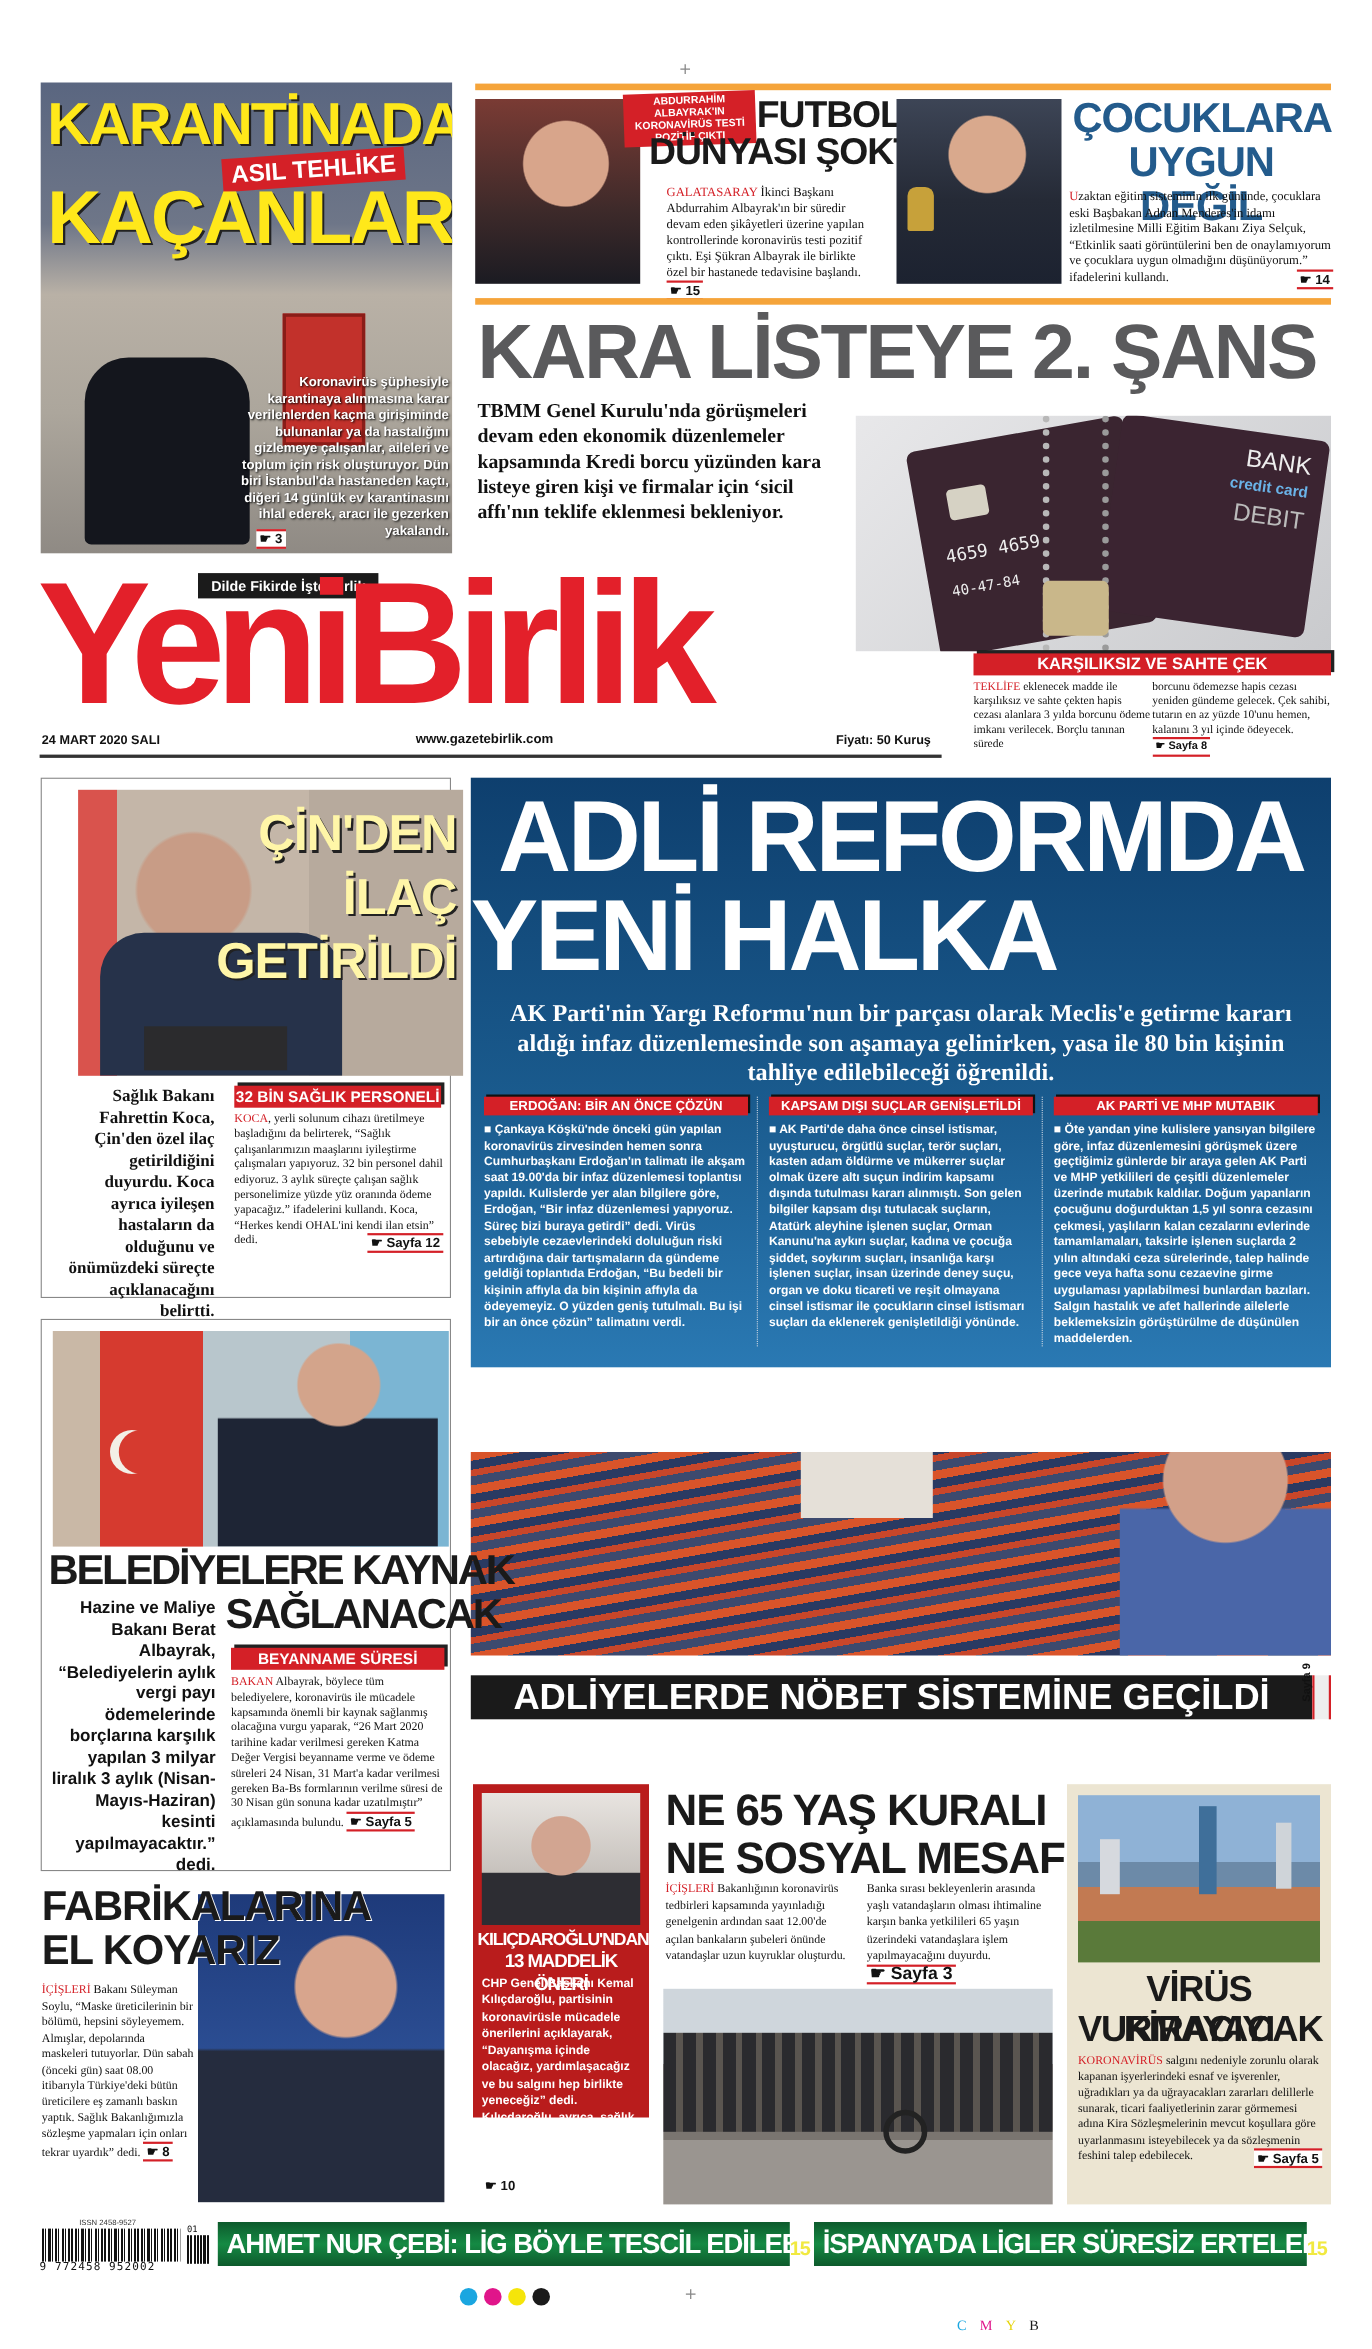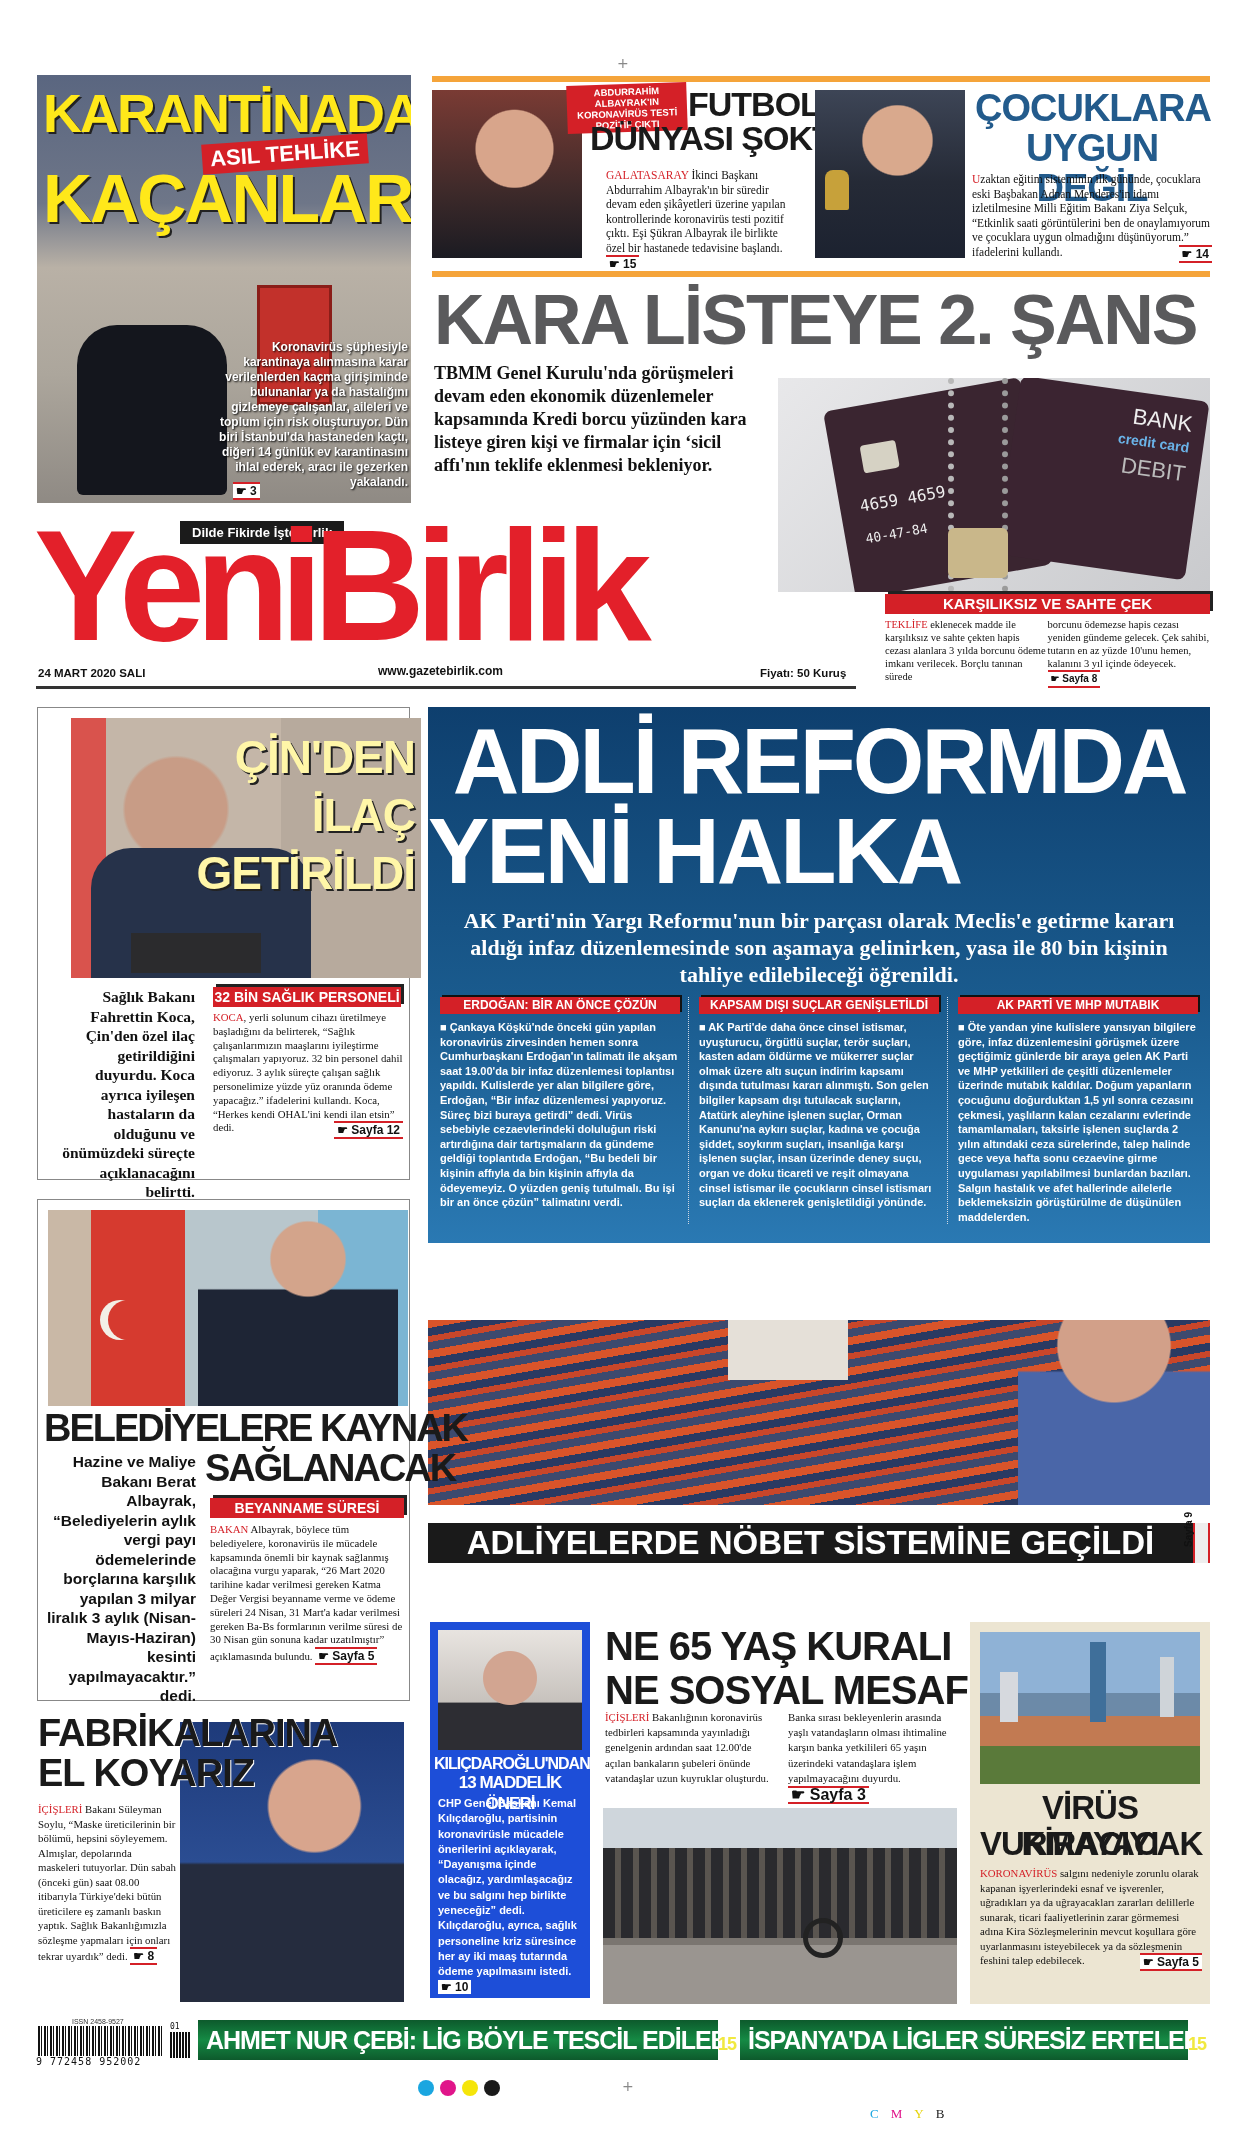--- a/index.html
+++ b/index.html
@@ -144,21 +144,21 @@
 </p>
 
 <div class="photo" style="left:180px;top:1722px;width:224px;height:280px;background:radial-gradient(circle at 60% 30%,#d8a58d 0 19%,transparent 20%),linear-gradient(180deg,#1e3a7a,#2b4d92 50%,#252c3e 51%)"></div>
 <div class="abs cond" style="left:38px;top:1712px;font-size:38px;line-height:42px;color:#1a1a1a;text-shadow:1px 1px 0 #fff">FABRİKALARINA</div>
 <div class="abs cond" style="left:38px;top:1752px;font-size:38px;line-height:42px;color:#1a1a1a;text-shadow:1px 1px 0 #fff">EL KOYARIZ</div>
 <p class="abs serif" style="left:38px;top:1802px;width:138px;font-size:10.8px;line-height:14.5px">
   <span class="redw">İÇİŞLERİ</span><span> Bakanı Süleyman Soylu, “Maske üreticilerinin bir bölümü, hepsini söyleyemem. Almışlar, depolarında maskeleri tutuyorlar. Dün sabah (önceki gün) saat 08.00 itibarıyla Türkiye'deki bütün üreticilere eş zamanlı baskın yaptık. Sağlık Bakanlığımızla sözleşme yapmaları için onları tekrar uyardık” dedi.</span>
   <span class="pgref">☛ <span>8</span></span>
 </p>
 
-<div class="abs" style="left:430px;top:1622px;width:160px;height:376px;background:#1d4ed8">
+<div class="abs" style="left:430px;top:1622px;width:160px;height:303px;background:#b91c1c">
   <div class="photo" style="left:8px;top:8px;width:144px;height:120px;background:radial-gradient(circle at 50% 40%,#d2a591 0 26%,transparent 27%),linear-gradient(180deg,#e8e4e0,#c7c2bd 60%,#2d2d33 61%)"></div>
   <div class="abs cond" style="left:4px;top:132px;width:152px;text-align:center;color:#fff;font-size:16px;line-height:19px;letter-spacing:-1px">KILIÇDAROĞLU'NDAN</div>
   <div class="abs cond" style="left:4px;top:150px;width:152px;text-align:center;color:#fff;font-size:17px;line-height:21px;letter-spacing:-1px">13 MADDELİK ÖNERİ</div>
   <p class="abs" style="left:8px;top:174px;width:146px;color:#fff;font-weight:700;font-size:11px;line-height:15.3px">
     <span>CHP Genel Başkanı Kemal Kılıçdaroğlu, partisinin koronavirüsle mücadele önerilerini açıklayarak, “Dayanışma içinde olacağız, yardımlaşacağız ve bu salgını hep birlikte yeneceğiz” dedi. Kılıçdaroğlu, ayrıca, sağlık personeline kriz süresince her ay iki maaş tutarında ödeme yapılmasını istedi.</span>
     <span class="pgref" style="border:none">☛ <span>10</span></span>
   </p>
 </div>
 
 <div class="abs cond" style="left:605px;top:1624px;font-size:40px;line-height:44px;color:#1a1a1a;letter-spacing:-1px">NE 65 YAŞ KURALI</div>

